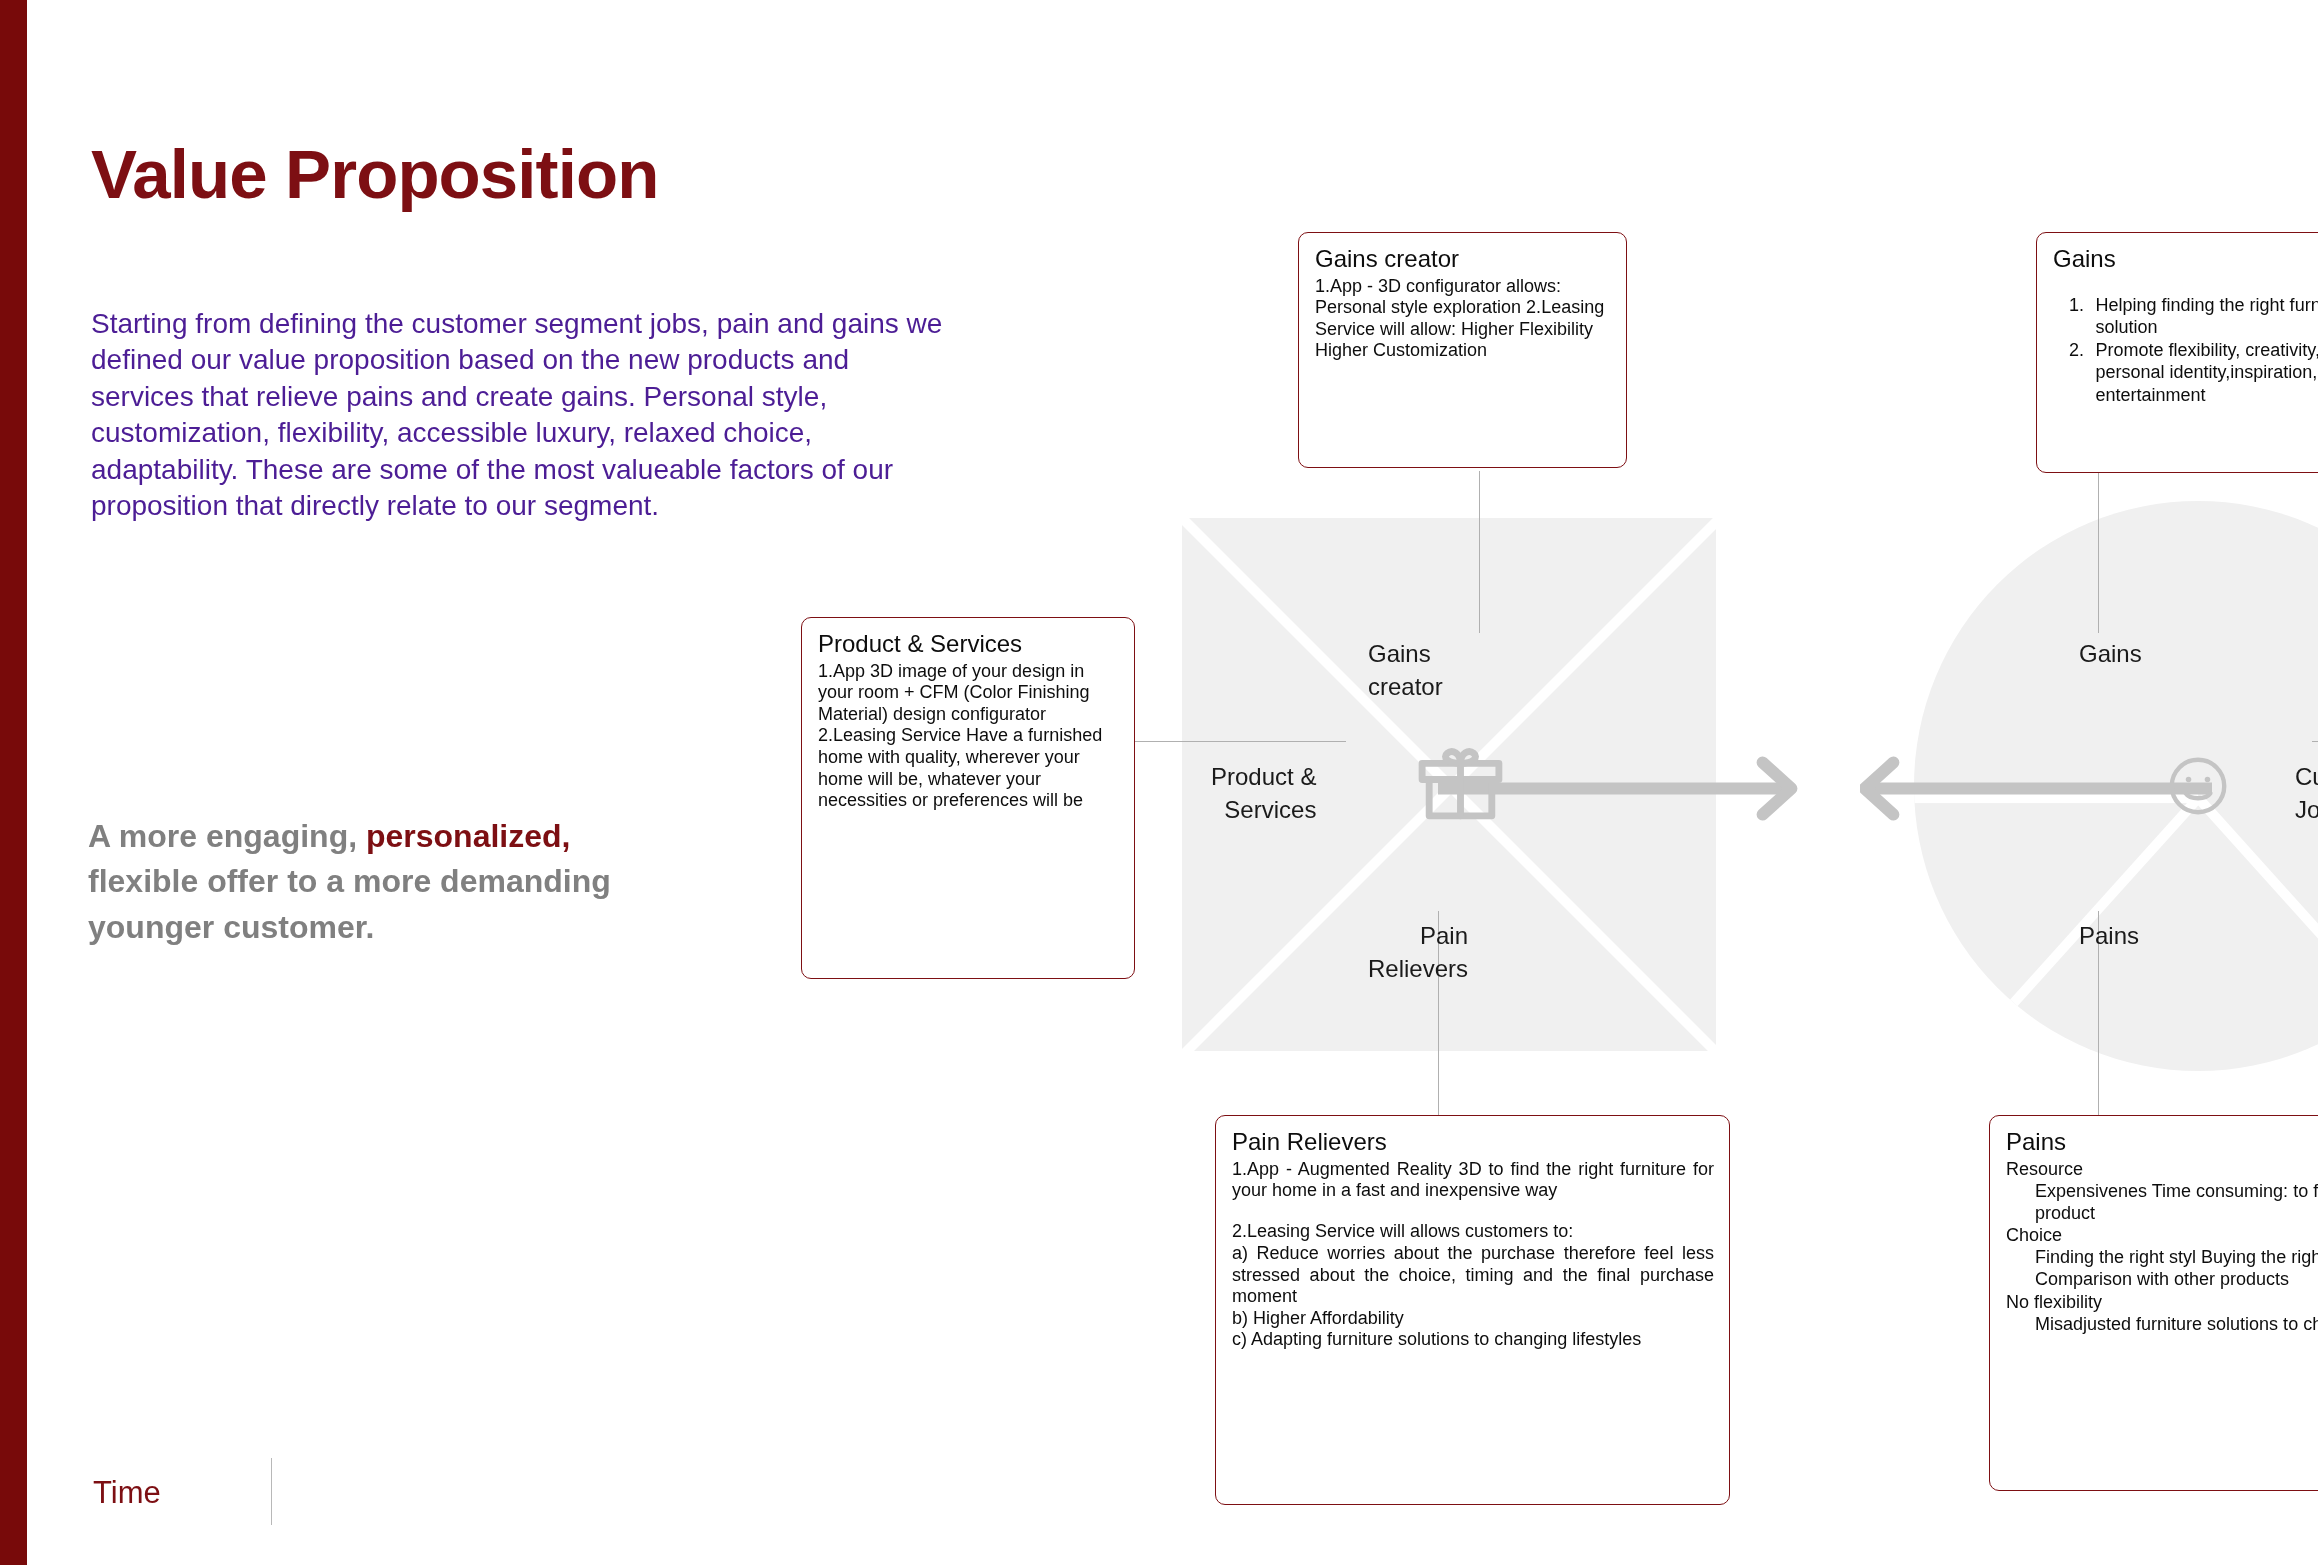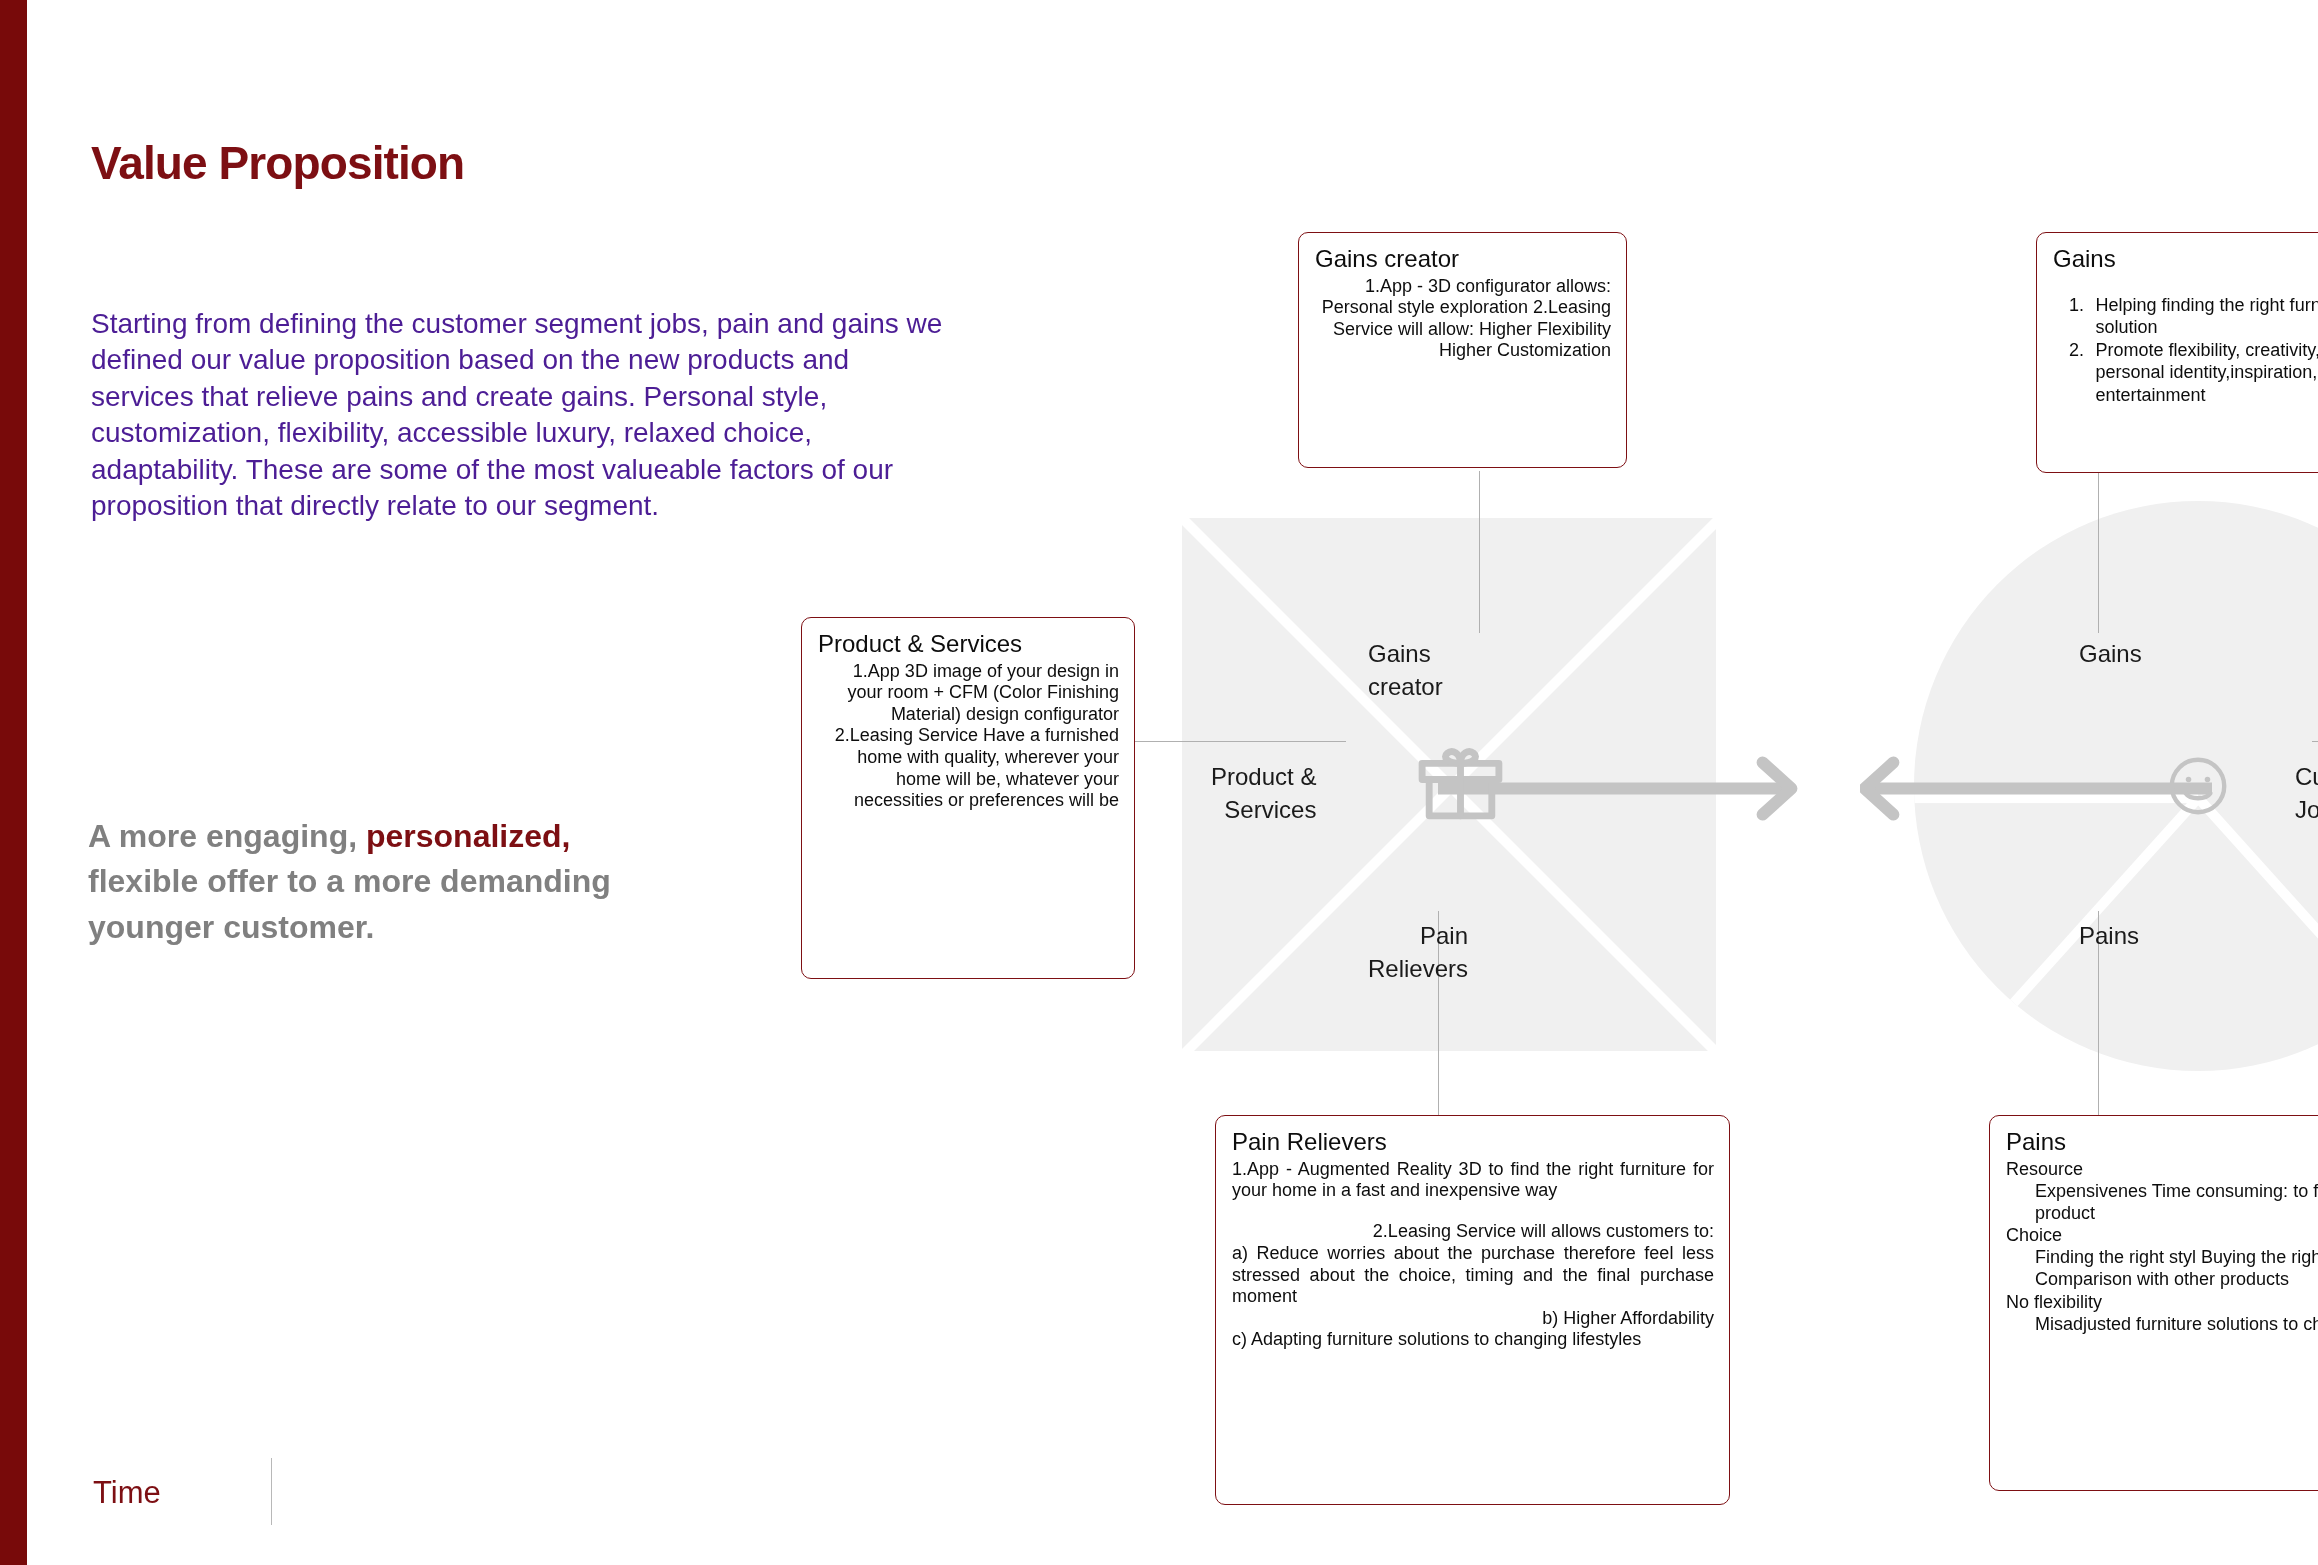--- a/index.html
+++ b/index.html
@@ -21,21 +21,21 @@
     position: absolute;
     left: 0; top: 0;
     width: 27px; height: 1565px;
     background: #780a0a;
   }
 
   
   .page-title {
     position: absolute;
     left: 91px; top: 139px;
-    font-size: 46px;
+    font-size: 69px;
     font-weight: 700;
     letter-spacing: -0.9px;
     color: #7d0f13;
     line-height: 1.05;
     white-space: nowrap;
   }
 
   
   .intro-paragraph {
     position: absolute;
@@ -156,21 +156,20 @@
     font-size: 24px;
     font-weight: 400;
     color: #0d0d0d;
     line-height: 1.2;
     margin-bottom: 1.9px;
   }
   .callout .body {
     font-size: 18px;
     line-height: 1.2;
     color: #0d0d0d;
-    text-align: right;
   }
   .callout .body.justify { text-align: justify; }
   .callout ol.numlist {
     margin: 20.4px 0 0 36px;
     font-size: 18px;
     line-height: 1.23;
     color: #0d0d0d;
   }
   .callout ol.numlist li { margin-bottom: 0.9px; padding-left: 6.5px; }
   .callout .grp { font-size: 18px; line-height: 1.22; color: #0d0d0d; }

